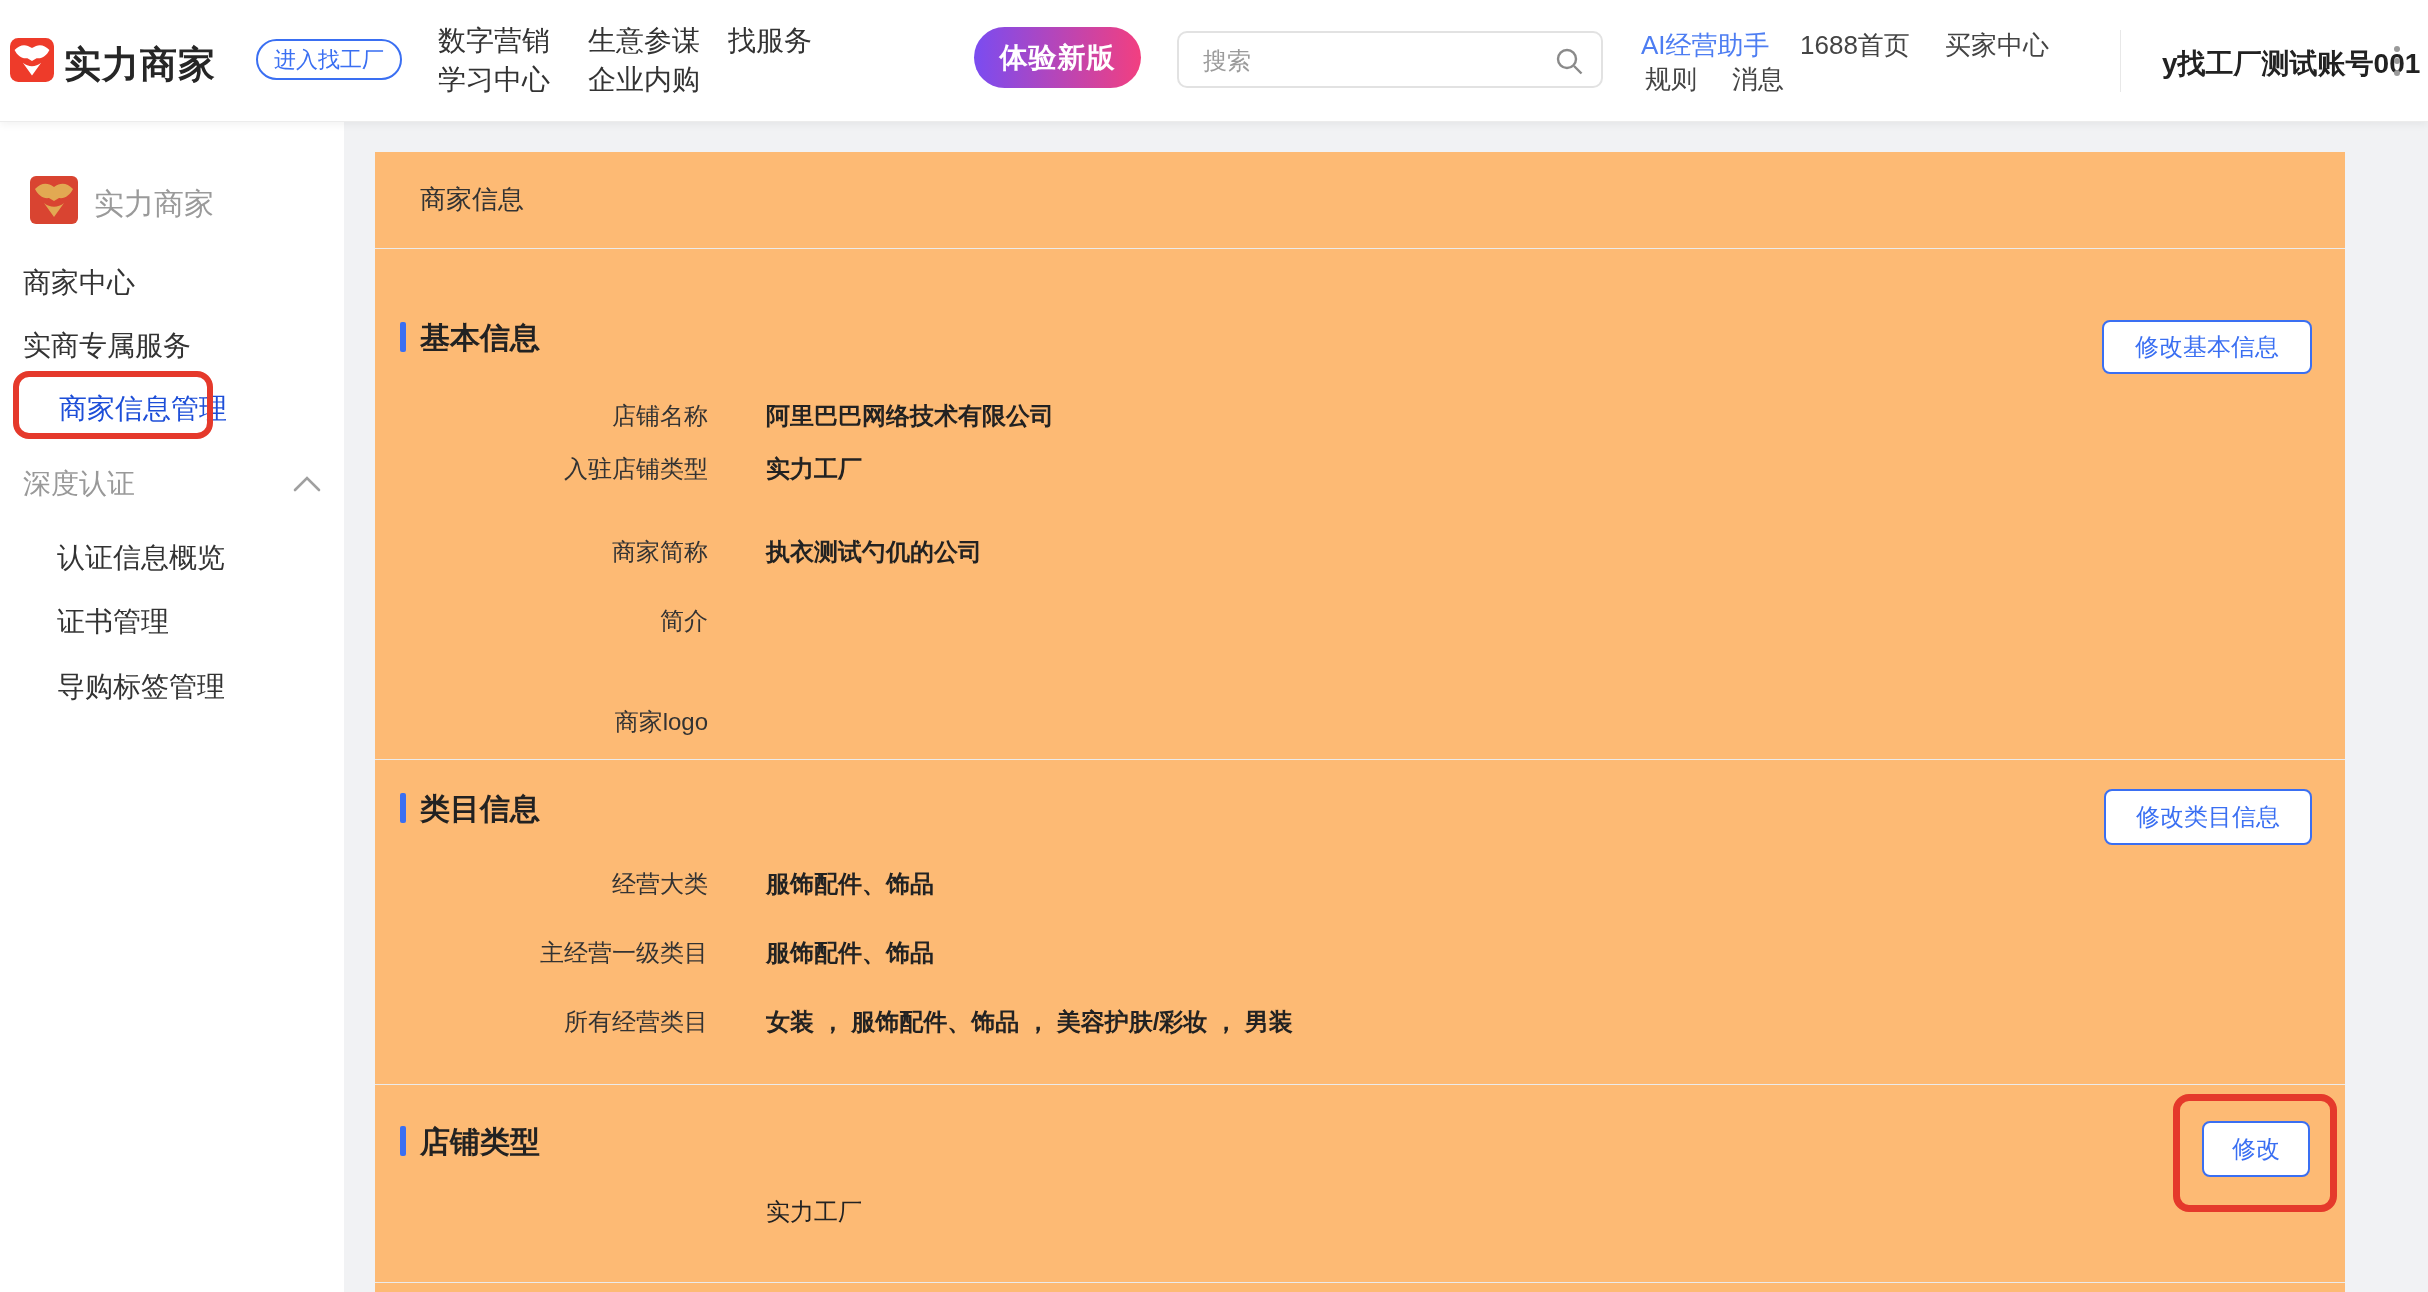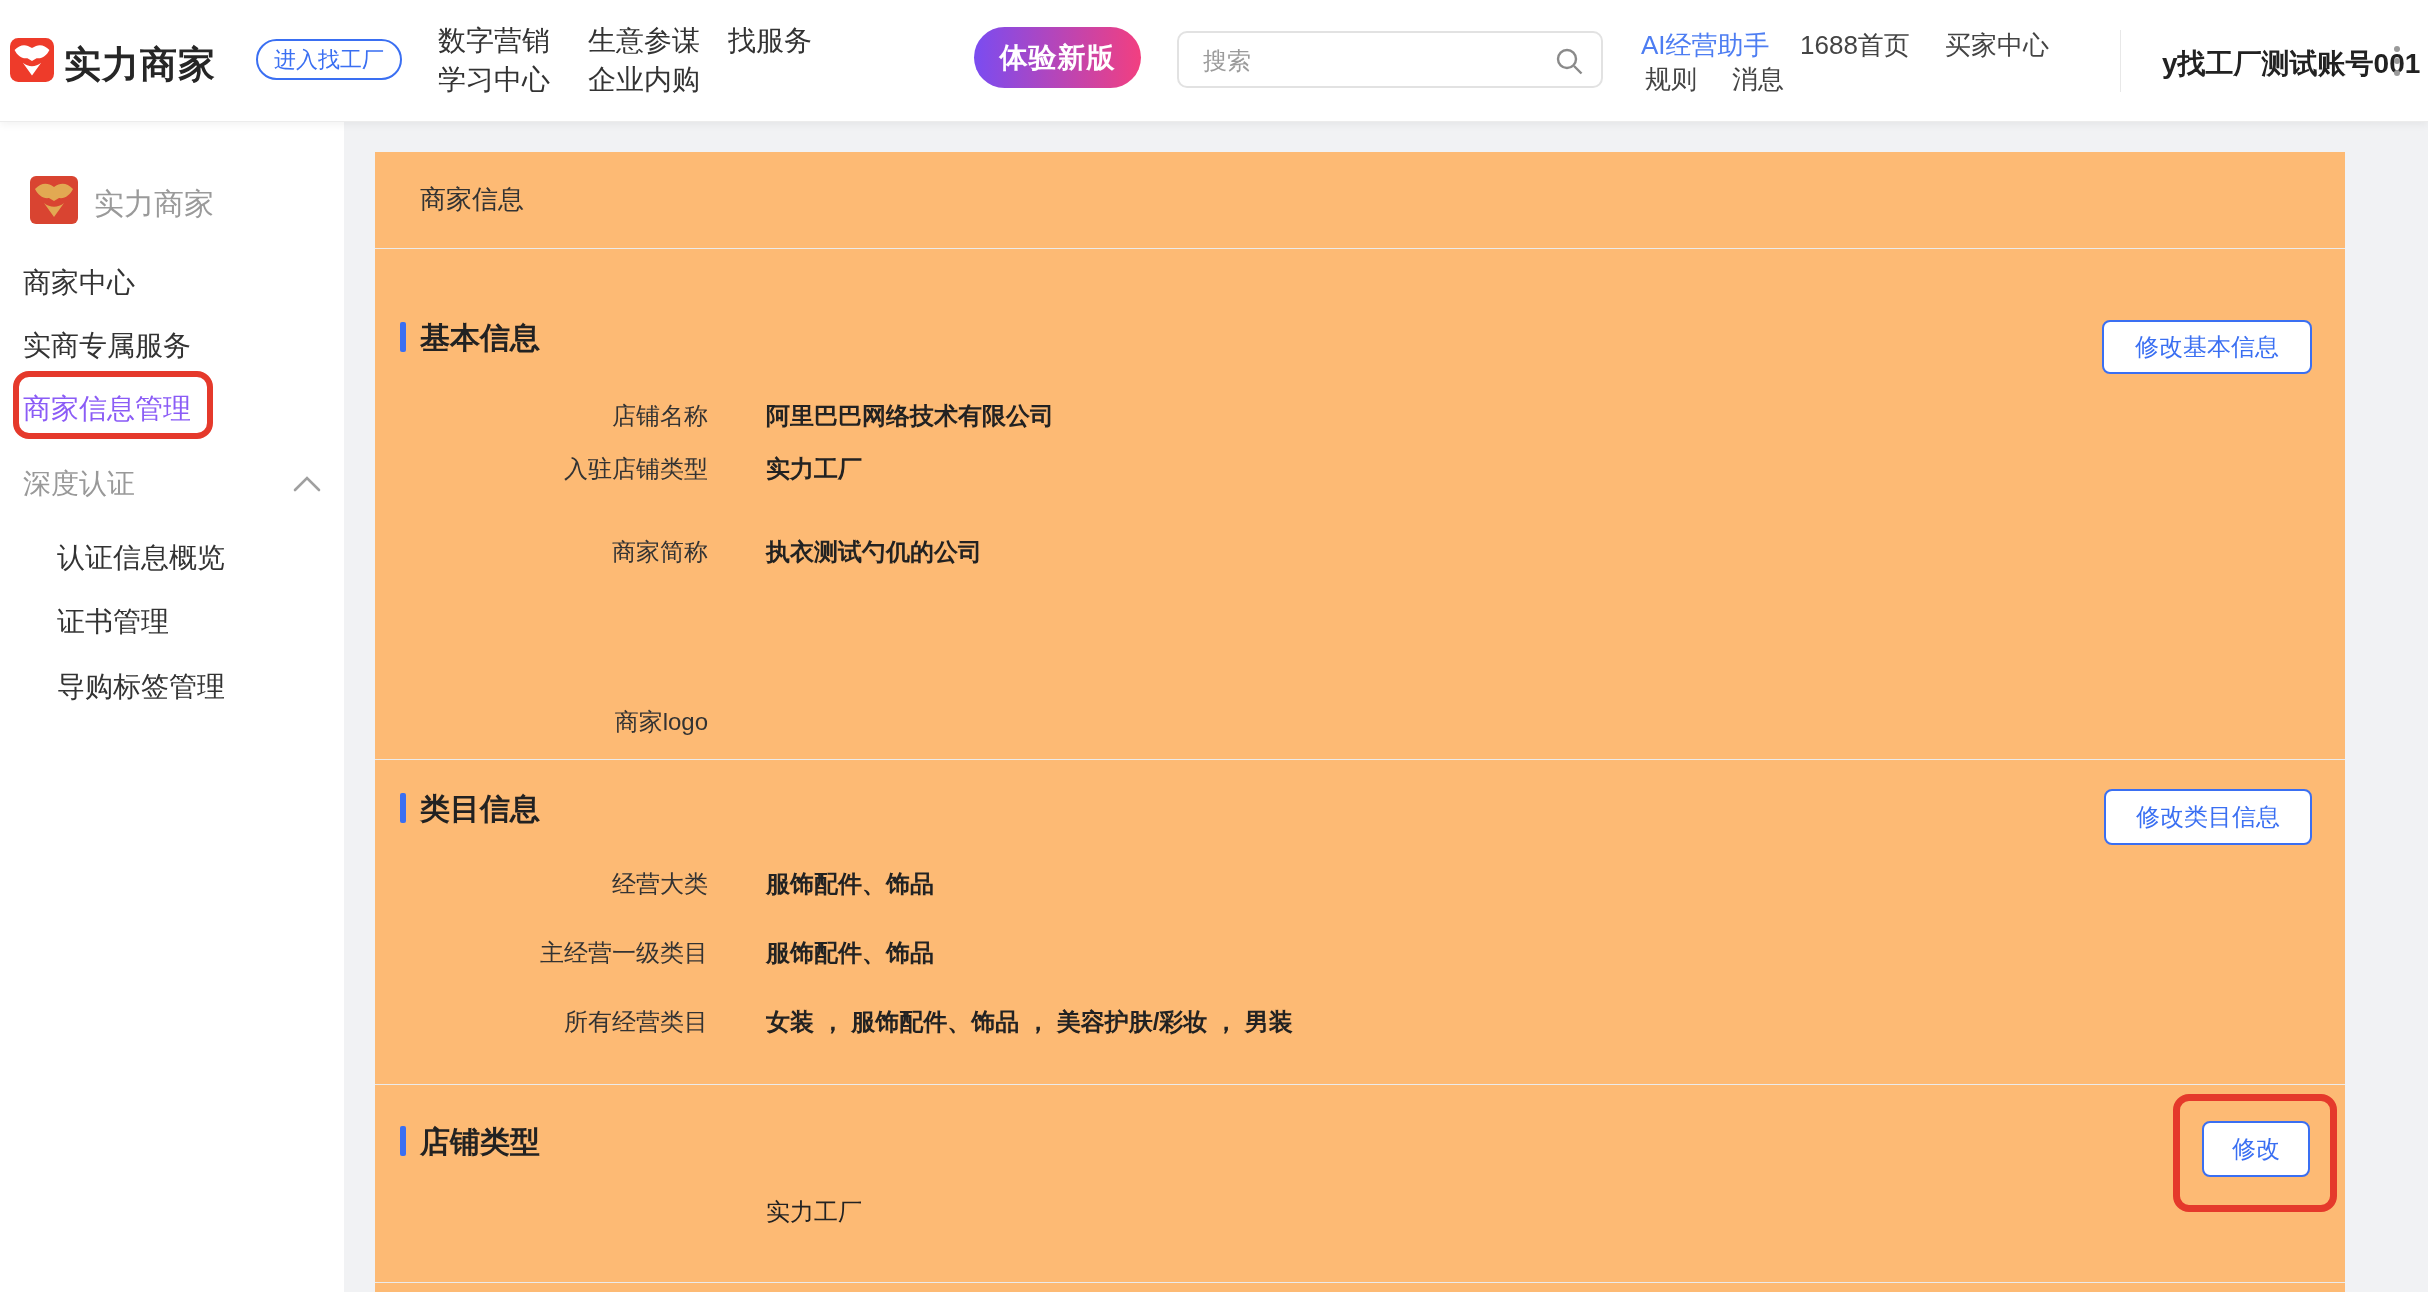--- a/index.html
+++ b/index.html
@@ -43,21 +43,21 @@
   .hlink.blue{color:#4d7df2;}
   .vdiv{position:absolute;left:2120px;top:30px;width:1px;height:62px;background:#e8e8e8;}
   .account{left:2162px;top:45px;font-size:28px;font-weight:700;color:#222;cursor:pointer;}
   .kebab{left:2392px;top:44px;width:10px;height:36px;cursor:pointer;}
   
   .sidebar{position:absolute;left:0;top:121px;width:344px;bottom:0;background:#ffffff;}
   .sb-abs{position:absolute;white-space:nowrap;}
   .sb-brand-icon{left:30px;top:55px;width:48px;height:48px;}
   .sb-brand{left:94px;top:63px;font-size:30px;color:#9a9a9a;}
   .sb-item{left:23px;font-size:28px;color:#333;cursor:pointer;}
-  .sb-item.active{color:#8b5cf6;}
+  .sb-item.active{color:#1d4ed8;margin-left:36px;}
   .sb-item.muted{color:#999;}
   .sb-sub{left:57px;font-size:28px;color:#333;cursor:pointer;}
   .sb-chevron{left:293px;top:354px;width:28px;height:17px;cursor:pointer;}
   .sb-annotation{
     position:absolute;left:13px;top:250px;width:200px;height:68px;box-sizing:border-box;
     border:6px solid #e5392b;border-radius:16px;pointer-events:none;
   }
   
   .card{position:absolute;left:375px;top:152px;width:1970px;bottom:0;background:#fdba74;}
   .c-abs{position:absolute;white-space:nowrap;}
@@ -162,20 +162,24 @@
     <div class="fvalue bold">阿里巴巴网络技术有限公司</div>
   </div>
   <div class="frow" style="top:299px;">
     <div class="flabel">入驻店铺类型</div>
     <div class="fvalue bold">实力工厂</div>
   </div>
   <div class="frow" style="top:382px;">
     <div class="flabel">商家简称</div>
     <div class="fvalue bold">执衣测试勺仉的公司</div>
   </div>
+  <div class="frow" style="top:451px;">
+    <div class="flabel">简介</div>
+    <div class="fvalue bold"></div>
+  </div>
   <div class="frow" style="top:552px;">
     <div class="flabel">商家logo</div>
     <div class="fvalue bold"></div>
   </div>
 
   <div class="hr" style="top:607px;"></div>
 
   <div class="sec-bar" style="top:641px;"></div>
   <div class="c-abs sec-title" style="top:637px;">类目信息</div>
   <button class="btn-outline" style="right:33px;top:637px;width:208px;height:56px;">修改类目信息</button>

